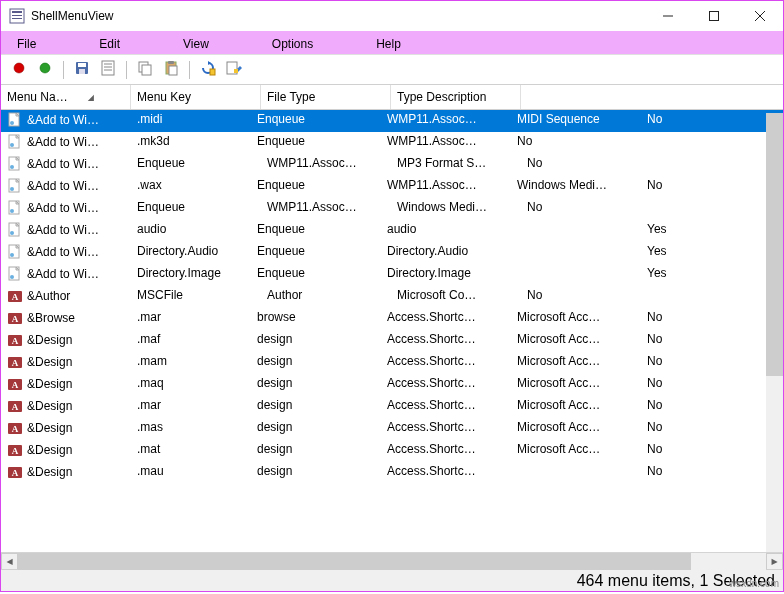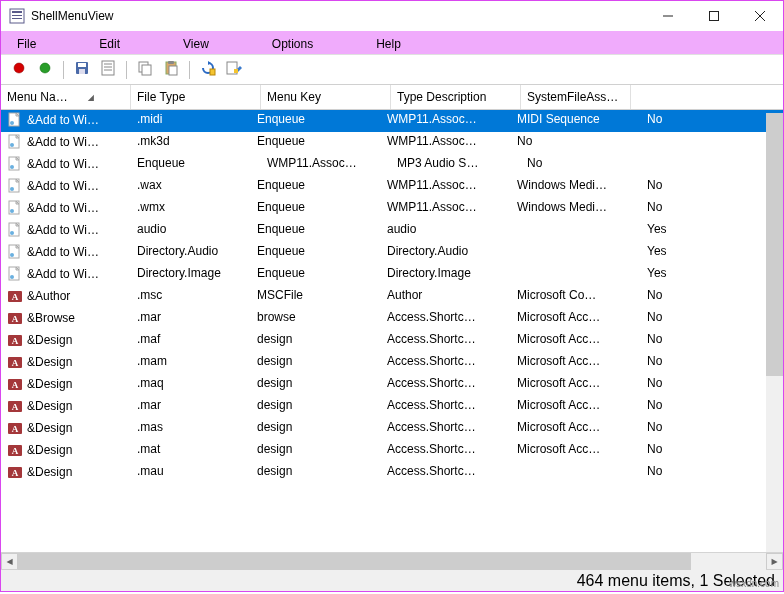--- a/index.html
+++ b/index.html
@@ -132,32 +132,29 @@
           </svg></span>
       </div>
     </div>
 
   <div class="tableview">
     <div class="thead" id="thead">
         <div class="th c0">
           <span>Menu Na…</span>
           <span class="sort-glyph">◢</span>
         </div>
+        <div class="th c2">
+          <span>Menu Key</span>
+        </div>
         <div class="th c3">
           <span>File Type</span>
         </div>
-        <div class="th c2">
-          <span>Menu Key</span>
-        </div>
         <div class="th c4">
           <span>Type Description</span>
         </div>
-        <div class="th c5">
-          <span>SystemFileAss…</span>
-        </div>
       </div>
     <div class="tbody" id="tbody">
         <div class="trow selected">
           <div class="td c0">
             <span class="rowicon"><svg width="16" height="16">
                 <rect x="2" y="1" width="10" height="13" fill="#fff" stroke="#aaa"></rect>
                 <polygon points="9,1 12,4 9,4" fill="#ddd" stroke="#aaa"></polygon>
                 <circle cx="5" cy="11" r="2" fill="#6ab0e0"></circle>
               </svg></span>
             <span>&amp;Add to Wi…</span>
@@ -186,21 +183,21 @@
           <div class="td c0">
             <span class="rowicon"><svg width="16" height="16">
                 <rect x="2" y="1" width="10" height="13" fill="#fff" stroke="#aaa"></rect>
                 <polygon points="9,1 12,4 9,4" fill="#ddd" stroke="#aaa"></polygon>
                 <circle cx="5" cy="11" r="2" fill="#6ab0e0"></circle>
               </svg></span>
             <span>&amp;Add to Wi…</span>
           </div>
           <div class="td c2">Enqueue</div>
           <div class="td c3">WMP11.Assoc…</div>
-          <div class="td c4">MP3 Audio S…</div>
+          <div class="td c4">MP3 Format S…</div>
           <div class="td c5">No</div>
         </div>
         <div class="trow">
           <div class="td c0">
             <span class="rowicon"><svg width="16" height="16">
                 <rect x="2" y="1" width="10" height="13" fill="#fff" stroke="#aaa"></rect>
                 <polygon points="9,1 12,4 9,4" fill="#ddd" stroke="#aaa"></polygon>
                 <circle cx="5" cy="11" r="2" fill="#6ab0e0"></circle>
               </svg></span>
             <span>&amp;Add to Wi…</span>
@@ -213,21 +210,20 @@
         </div>
         <div class="trow">
           <div class="td c0">
             <span class="rowicon"><svg width="16" height="16">
                 <rect x="2" y="1" width="10" height="13" fill="#fff" stroke="#aaa"></rect>
                 <polygon points="9,1 12,4 9,4" fill="#ddd" stroke="#aaa"></polygon>
                 <circle cx="5" cy="11" r="2" fill="#6ab0e0"></circle>
               </svg></span>
             <span>&amp;Add to Wi…</span>
           </div>
-          <div class="td c1">.wmx</div>
           <div class="td c2">Enqueue</div>
           <div class="td c3">WMP11.Assoc…</div>
           <div class="td c4">Windows Medi…</div>
           <div class="td c5">No</div>
         </div>
         <div class="trow">
           <div class="td c0">
             <span class="rowicon"><svg width="16" height="16">
                 <rect x="2" y="1" width="10" height="13" fill="#fff" stroke="#aaa"></rect>
                 <polygon points="9,1 12,4 9,4" fill="#ddd" stroke="#aaa"></polygon>
@@ -272,21 +268,20 @@
           <div class="td c5">Yes</div>
         </div>
         <div class="trow">
           <div class="td c0">
             <span class="rowicon"><svg width="16" height="16">
                 <rect x="1" y="3" width="14" height="11" rx="1" fill="#a4373a"></rect>
                 <text x="8" y="12" font-size="9" font-weight="bold" fill="#fff" text-anchor="middle" font-family="Segoe UI">A</text>
               </svg></span>
             <span>&amp;Author</span>
           </div>
-          <div class="td c1">.msc</div>
           <div class="td c3">MSCFile</div>
           <div class="td c2">Author</div>
           <div class="td c4">Microsoft Co…</div>
           <div class="td c5">No</div>
         </div>
         <div class="trow">
           <div class="td c0">
             <span class="rowicon"><svg width="16" height="16">
                 <rect x="1" y="3" width="14" height="11" rx="1" fill="#a4373a"></rect>
                 <text x="8" y="12" font-size="9" font-weight="bold" fill="#fff" text-anchor="middle" font-family="Segoe UI">A</text>

